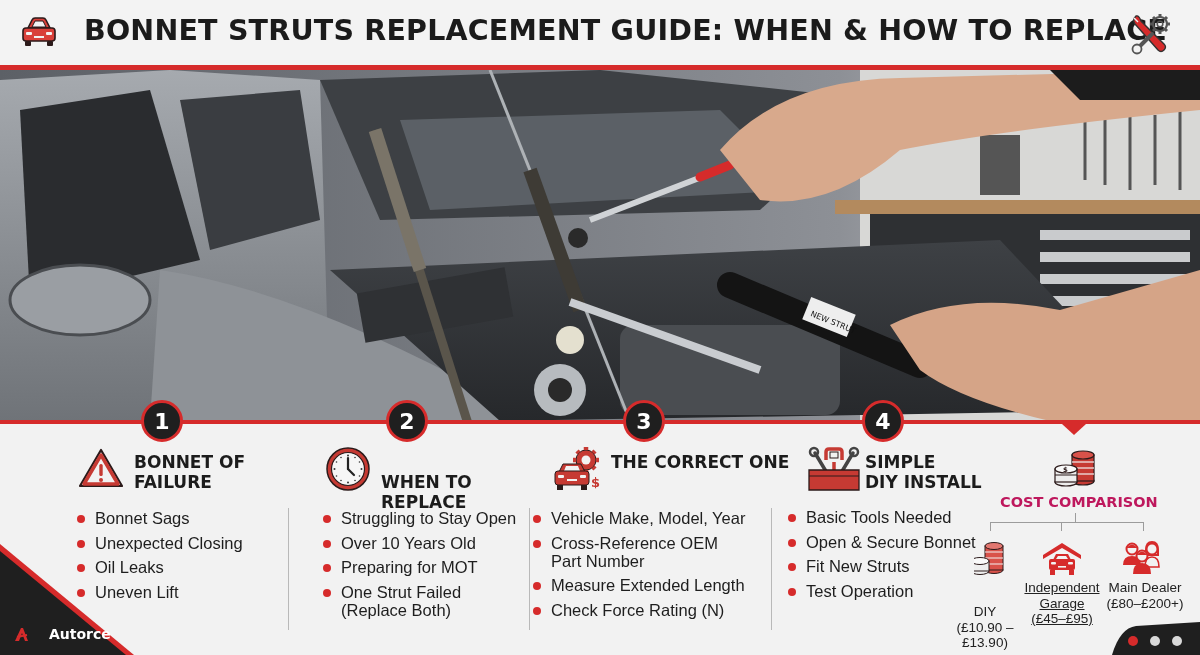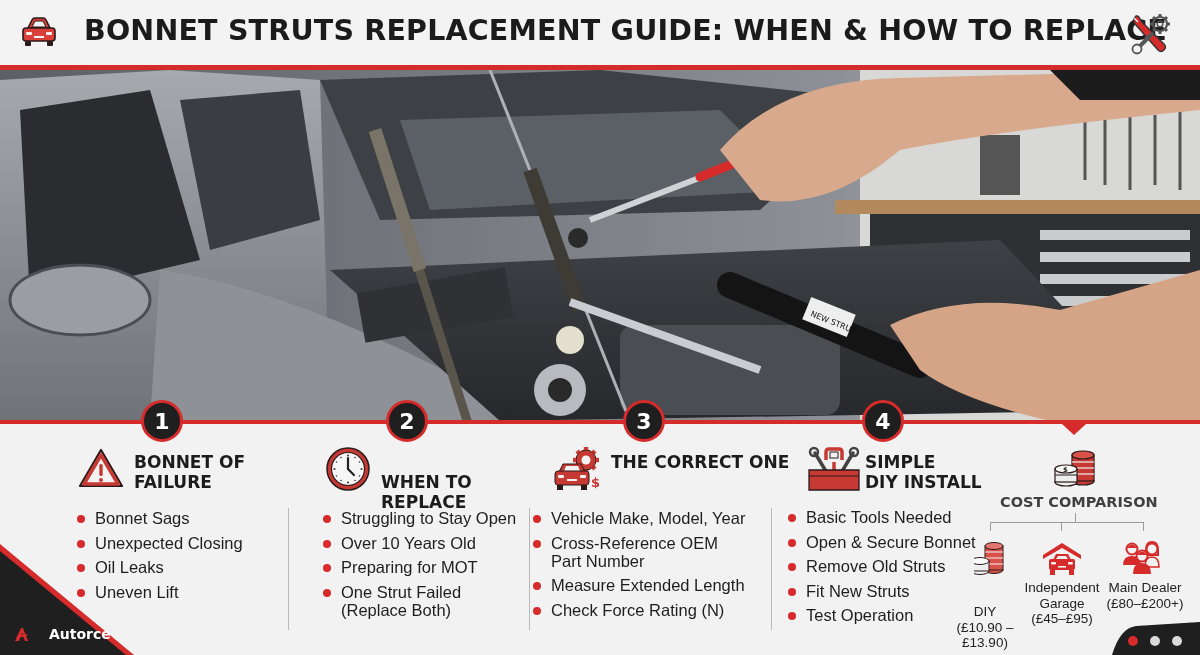--- a/index.html
+++ b/index.html
@@ -57,21 +57,21 @@
   .divider { position: absolute; top: 508px; width: 1px; height: 122px; background: #b9b9b9; }
 
   
   .cost-notch {
     position: absolute; left: 1062px; top: 424px; width: 0; height: 0;
     border-left: 12px solid transparent; border-right: 12px solid transparent;
     border-top: 11px solid #d62b2b;
   }
   .cost-title {
     position: absolute; left: 1000px; top: 494px; font-family: "DejaVu Sans", sans-serif;
-    font-weight: bold; font-size: 14.5px; color: #404040; white-space: nowrap;
+    font-weight: bold; font-size: 14.5px; color: #be185d; white-space: nowrap;
   }
   .cost-col {
     position: absolute; text-align: center; font-size: 13.5px; line-height: 15.5px; color: #222;
   }
   .bracket { position: absolute; background: #9c9c9c; }
 
   
   .brand-corner { position: absolute; left: 0; top: 0; }
   .brand { position: absolute; left: 14px; top: 626px; display: flex; align-items: center; gap: 20px; }
   .brand-name { color: #fff; font-family: "DejaVu Sans", sans-serif; font-size: 14px; font-weight: bold; }
@@ -314,21 +314,20 @@
     <path d="M3 24 L53 24 L53 44 L3 44 Z" fill="#c63a33" stroke="#2b1a1a" stroke-width="1.3"></path>
     <line x1="3" y1="30" x2="53" y2="30" stroke="#2b1a1a" stroke-width="1"></line>
   </svg>
   <div class="sec-title" style="left:865px;top:452px;">
     <div>SIMPLE</div>
     <div>DIY INSTALL</div>
   </div>
   <ul style="left:788px;top:508px;">
     <li>Basic Tools Needed</li>
     <li>Open &amp; Secure Bonnet</li>
-    <li>Remove Old Struts</li>
     <li>Fit New Struts</li>
     <li>Test Operation</li>
   </ul>
 </div>
 
 <div class="cost-notch"></div>
 <svg style="position:absolute;left:1052px;top:447px;" width="46" height="40" viewBox="0 0 46 40">
   <g stroke="#2b1a1a" stroke-width="1.2">
     <ellipse cx="31" cy="34" rx="11" ry="4" fill="#c63a33"></ellipse>
     <rect x="20" y="8" width="22" height="26" fill="#c63a33"></rect>
@@ -382,21 +381,21 @@
   <path d="M2 14 L21 2 L40 14 L40 18 L21 7 L2 18 Z" fill="#d62b2b"></path>
   <path d="M12 19 L15 13 L27 13 L30 19 Z" fill="#d62b2b"></path>
   <path d="M15 18 L17 15 L25 15 L27 18 Z" fill="#f2f2f2"></path>
   <rect x="8" y="18" width="26" height="11" rx="2" fill="#d62b2b"></rect>
   <rect x="10" y="21" width="5" height="2.5" rx="1" fill="#f2f2f2"></rect>
   <rect x="27" y="21" width="5" height="2.5" rx="1" fill="#f2f2f2"></rect>
   <rect x="17" y="25" width="8" height="1.6" fill="#f2f2f2"></rect>
   <rect x="9" y="29" width="5" height="5" fill="#d62b2b"></rect>
     <rect x="28" y="29" width="5" height="5" fill="#d62b2b"></rect>
 </svg>
-<div class="cost-col" style="left:1022px;top:580px;width:80px;">
+<div class="cost-col" style="left:1022px;top:580px;width:80px;text-decoration:underline;">
   <div>Independent</div>
   <div>Garage</div>
   <div>(£45–£95)</div>
 </div>
 
 <svg style="position:absolute;left:1121px;top:541px;" width="44" height="34" viewBox="0 0 44 34">
   <circle cx="11" cy="8" r="5.5" fill="#f2f2f2" stroke="#d62b2b" stroke-width="2"></circle>
   <path d="M5.5 7 Q11 0 16.5 7" fill="#d62b2b"></path>
   <path d="M2 24 Q2 15 11 15 Q20 15 20 24 Z" fill="#d62b2b"></path>
   <circle cx="31" cy="8" r="5.5" fill="#f2f2f2" stroke="#d62b2b" stroke-width="2"></circle>

